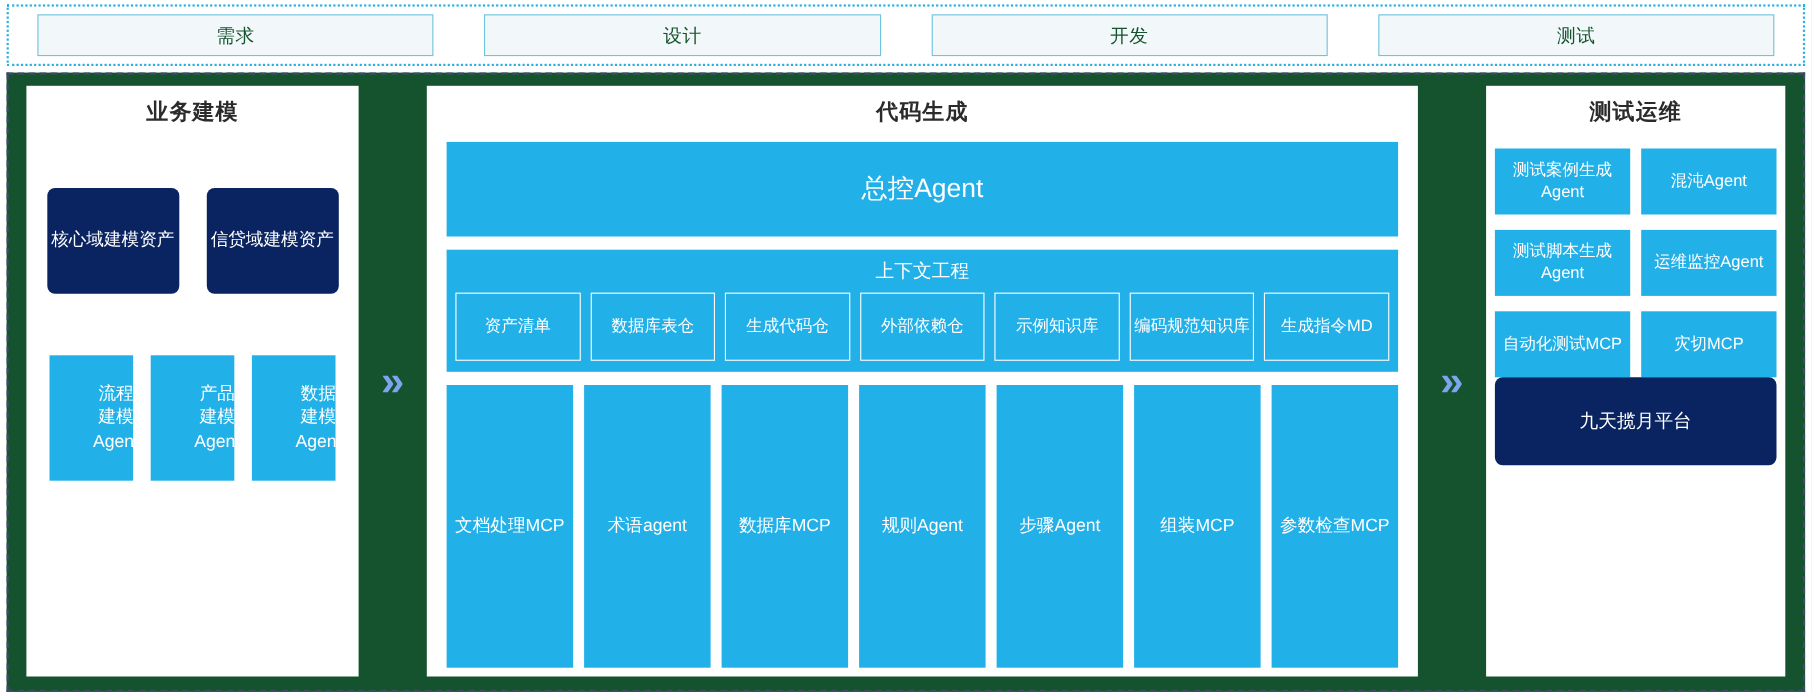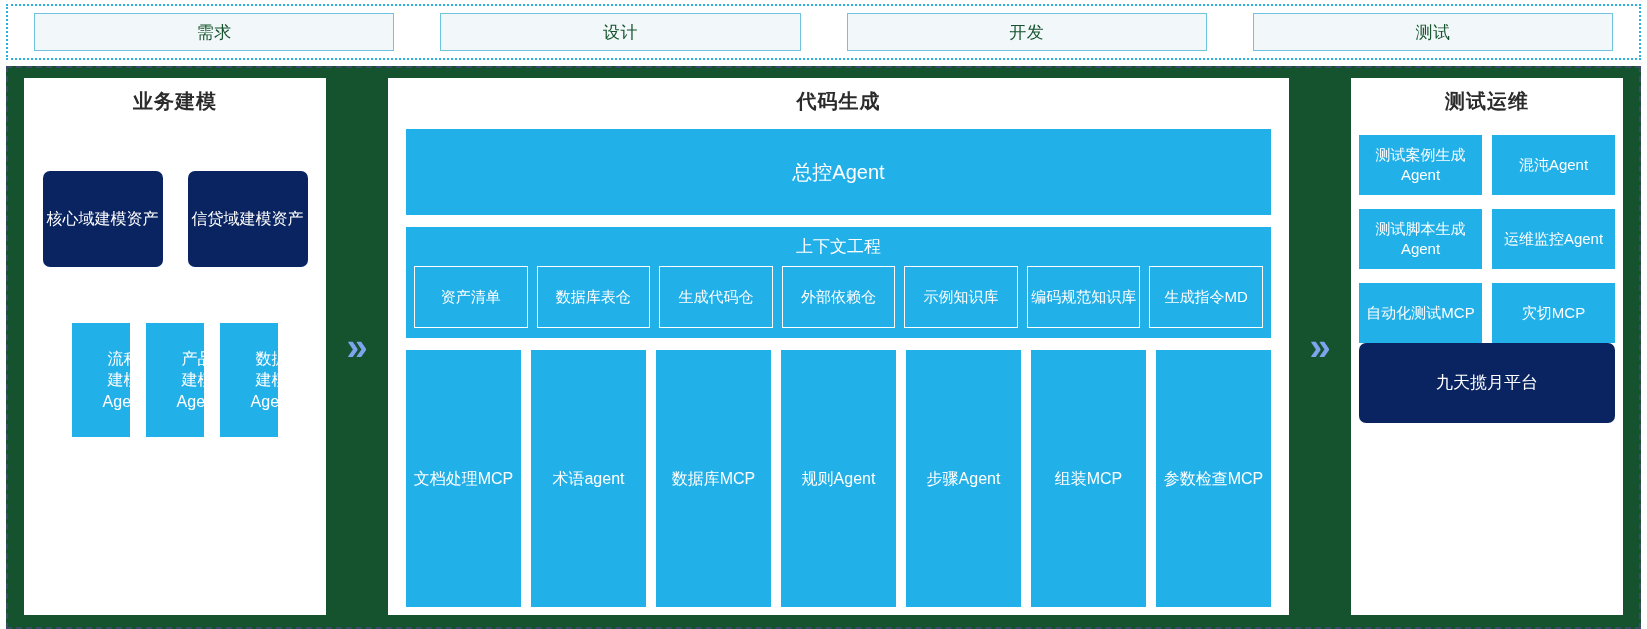--- a/index.html
+++ b/index.html
@@ -136,40 +136,40 @@
   }
 
   .left-agents {
     display: flex;
     gap: 16px;
     margin-top: 56px;
     width: 100%;
     justify-content: center;
   }
   .left-agents .cyan {
-    width: 58px;
+    width: 76px;
     height: 114px;
     padding-left: 48px;
   }
 
   
   .center-stack {
     width: 100%;
     display: flex;
     flex-direction: column;
     gap: 12px;
     margin-top: 8px;
     flex: 1 1 auto;
     min-height: 0;
   }
 
   .master-agent {
     width: 100%;
     height: 86px;
-    font-size: 20px;
+    font-size: 24px;
   }
 
   .context-block {
     width: 100%;
     background: #22b0e8;
     color: #ffffff;
     display: flex;
     flex-direction: column;
     align-items: center;
     padding: 8px 8px 10px 8px;

